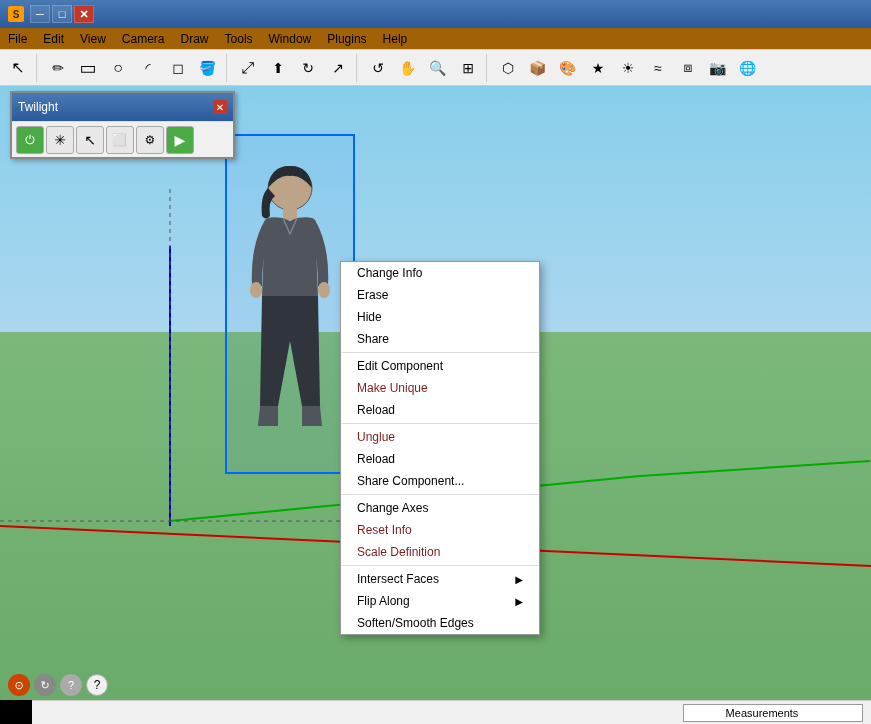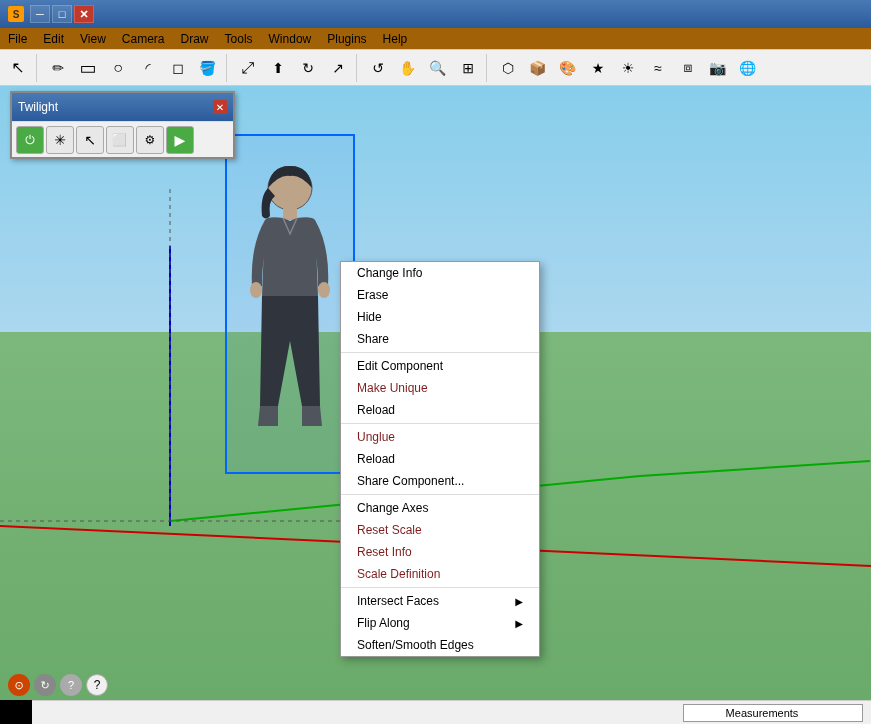--- a/index.html
+++ b/index.html
@@ -349,21 +349,20 @@
       <div class="ctx-separator"></div>
       <div class="ctx-item">Edit Component</div>
       <div class="ctx-item disabled">Make Unique</div>
       <div class="ctx-item">Reload</div>
       <div class="ctx-separator"></div>
       <div class="ctx-item disabled">Unglue</div>
       <div class="ctx-item">Reload</div>
       <div class="ctx-item">Share Component...</div>
       <div class="ctx-separator"></div>
       <div class="ctx-item">Change Axes</div>
-      <div class="ctx-item disabled">Reset Scale</div>
       <div class="ctx-item disabled">Reset Info</div>
       <div class="ctx-item disabled">Scale Definition</div>
       <div class="ctx-separator"></div>
       <div class="ctx-item">Intersect Faces <span class="ctx-arrow">▶</span></div>
       <div class="ctx-item">Flip Along <span class="ctx-arrow">▶</span></div>
       <div class="ctx-item">Soften/Smooth Edges</div>
 
     </div>
 
     <div id="bottom-icons">

